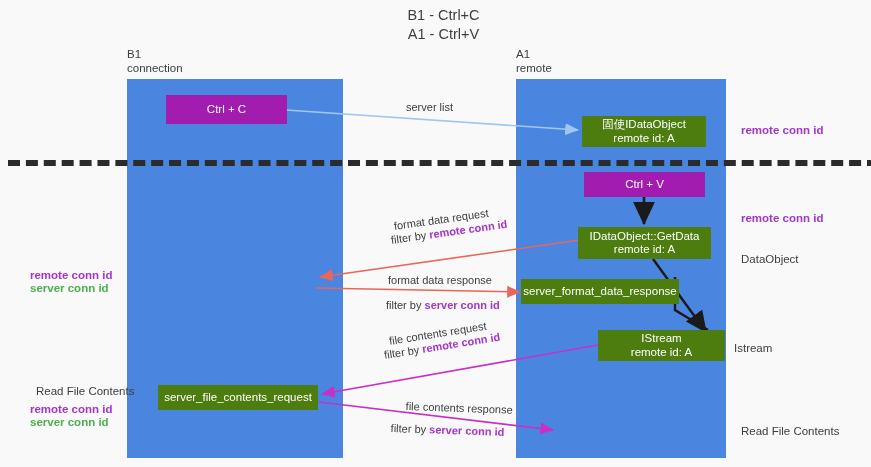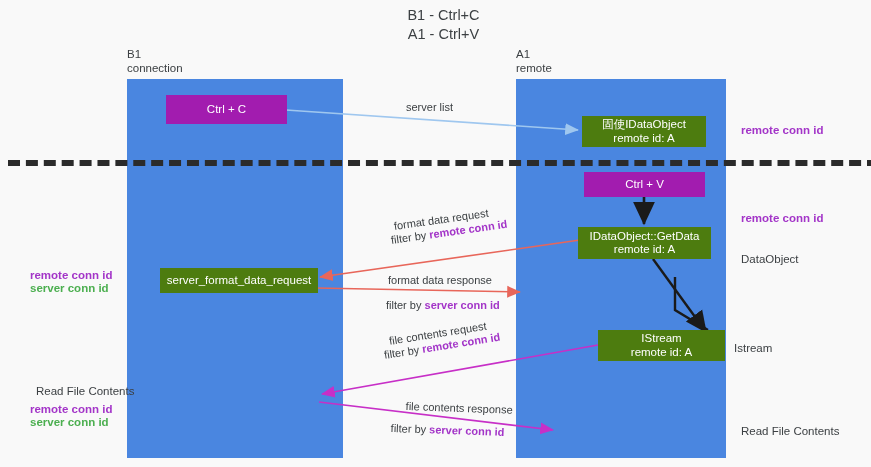--- a/index.html
+++ b/index.html
@@ -106,26 +106,27 @@
   <div class="node green" style="left:158px;top:95px;width:121px;height:29px;">Ctrl + C</div>
 
   <div class="node orange" style="left:574px;top:116px;width:124px;height:31px;">固使IDataObject
 remote id: A</div>
 
   <div class="node green" style="left:576px;top:172px;width:121px;height:25px;">Ctrl + V</div>
 
   <div class="node orange" style="left:570px;top:227px;width:133px;height:32px;">IDataObject::GetData
 remote id: A</div>
 
-  <div class="node orange" style="left:152px;top:268px;width:158px;height:25px;">server_format_data_request</div>
 
+  <div class="node orange" style="left:513px;top:279px;width:158px;height:25px;">server_format_data_response</div>
 
   <div class="node orange" style="left:590px;top:330px;width:127px;height:31px;">IStream
 remote id: A</div>
 
+  <div class="node orange" style="left:150px;top:385px;width:160px;height:25px;">server_file_contents_request</div>
 
 
   <div class="edgelabel" style="left:398px;top:100px;">server list</div>
 
   <div class="edgelabel" style="left:385px;top:219px;transform:rotate(-8deg);">format data request</div>
   <div class="edgelabel" style="left:382px;top:233px;transform:rotate(-8deg);"><span>filter by </span><b class="b-purple">remote conn id</b></div>
 
   <div class="edgelabel" style="left:380px;top:273px;">format data response</div>
   <div class="edgelabel" style="left:378px;top:298px;"><span>filter by </span><b class="b-purple">server conn id</b></div>
 

